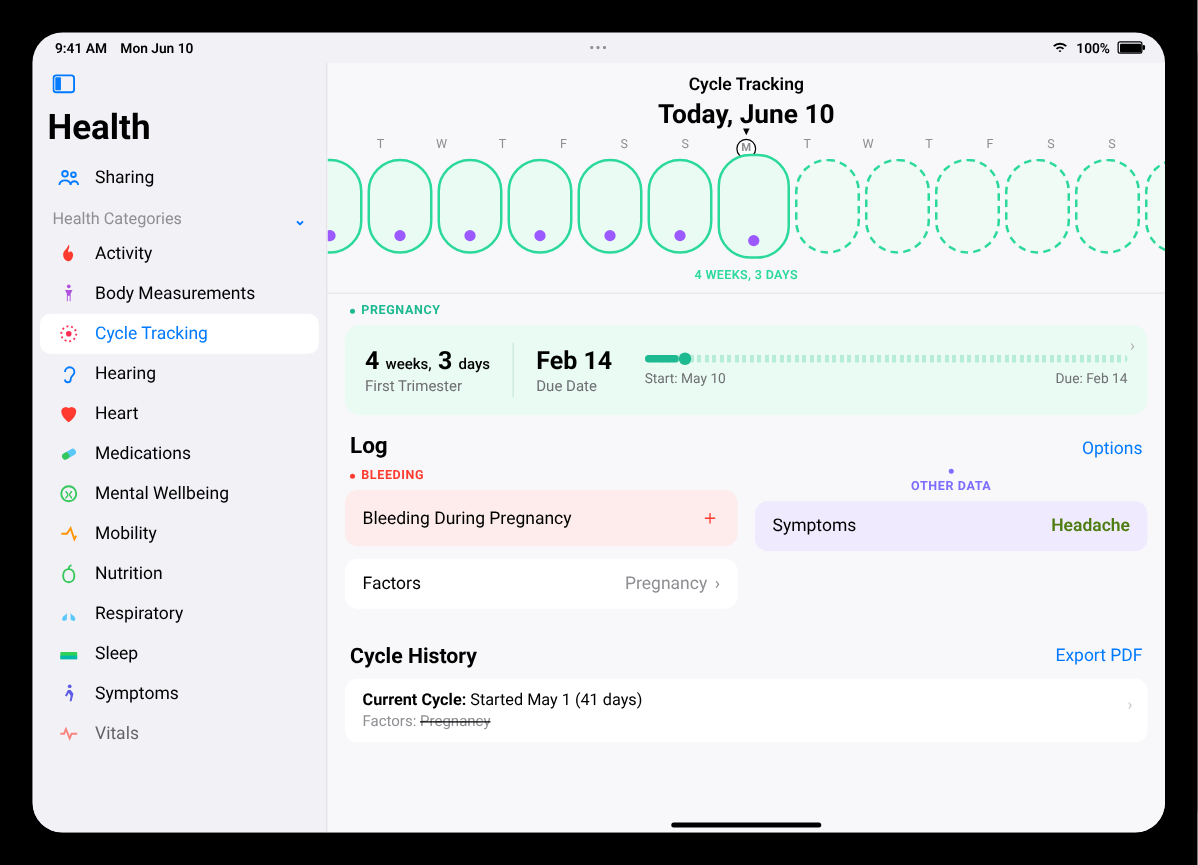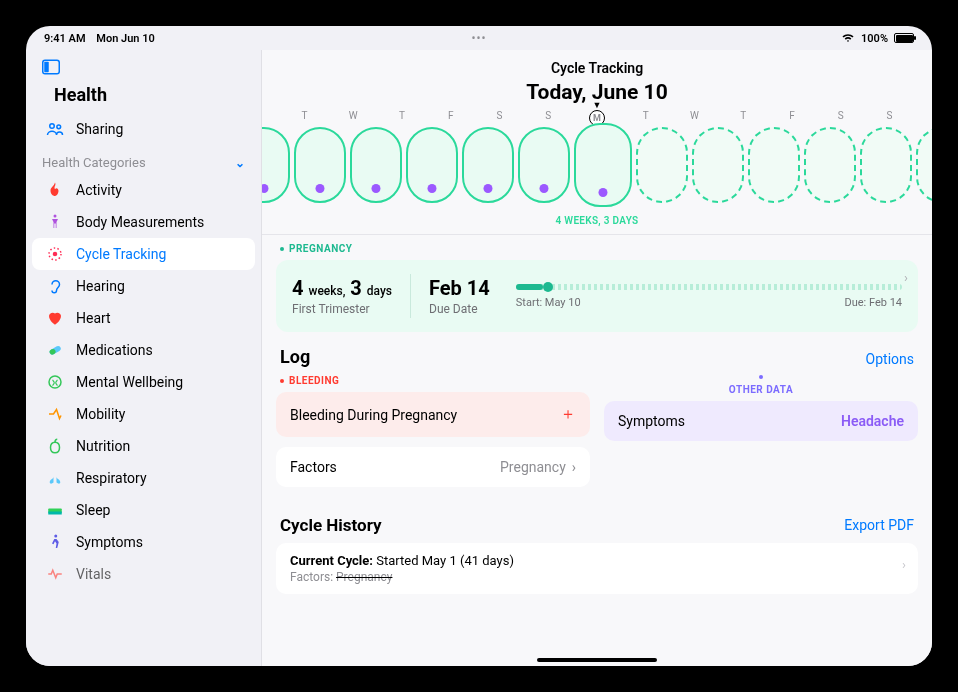--- a/index.html
+++ b/index.html
@@ -12,21 +12,21 @@
   .battery { display:inline-block; width:20px; height:10px; border:1px solid #000; border-radius:2px; position:relative; }
   .battery::after { content:""; width:17px; height:7px; background:#000; position:absolute; left:1px; top:0.5px; border-radius:1px; }
   .battery::before { content:""; width:2px; height:4px; background:#000; position:absolute; right:-3px; top:2px; border-radius:1px; }
   .wifi { width:14px; height:10px; position:relative;}
   .wifi svg { width:14px; height:10px; }
   .dots3 { position:absolute; top:5px; left:50%; transform:translateX(-50%); color:#8e8e93; font-size:12px; letter-spacing:1px;}
   .content { flex:1; display:flex; overflow:hidden; }
   
   .sidebar { width: 236px; background:#f1f1f6; border-right:1px solid #e0e0e5; padding: 6px 0 0 0; display:flex; flex-direction:column; position:relative;}
   .side-top-icon { color:#007aff; font-size:18px; padding: 2px 16px 2px 16px;}
-  .side-title { font-size:18px; font-weight:700; padding: 2px 16px 8px 28px;}
+  .side-title { font-size:28px; font-weight:700; padding: 2px 16px 8px 12px;}
   .side-item { display:flex; align-items:center; gap:12px; padding: 7px 14px; font-size:14px; color:#000; border-radius:8px; margin:0 6px; cursor:pointer;}
   .side-item .icon { width:18px; height:18px; display:flex; align-items:center; justify-content:center; font-size:15px; }
   .side-item.active { background:#fff; color:#007aff; }
   .section-head { display:flex; justify-content:space-between; align-items:center; padding: 10px 16px 4px 16px; font-size:13px; color:#8e8e93;}
   .chev { color:#007aff; font-size:12px; font-weight:700;}
   .heart-blue svg, .people svg, .panel-svg { width:18px; height:18px; }
   
   .main { flex:1; background:#f8f8fa; display:flex; flex-direction:column; overflow:hidden; position:relative;}
   .main-title { text-align:center; font-size:14px; font-weight:600; padding:10px 0 4px;}
   .today-title { text-align:center; font-size:21px; font-weight:700; padding-bottom:6px; }
@@ -65,21 +65,21 @@
   .log-head { display:flex; justify-content:space-between; align-items:flex-end; padding: 0 4px 6px 4px;}
   .log-head h3 { font-size:18px; font-weight:700;}
   .opt { color:#007aff; font-size:14px;}
   .log-cols { display:flex; gap:14px; margin-bottom:14px;}
   .log-col { flex:1; display:flex; flex-direction:column;}
   .card { background:#fff; border-radius:10px; padding:12px 14px; display:flex; align-items:center; justify-content:space-between; font-size:14px; margin-bottom:10px;}
   .card.pink { background:#fdeceb;}
   .card.lilac { background:#efeafe;}
   .card .plus { color:#ff3b30; font-size:16px; font-weight:300;}
   .card .right-txt { color:#8e8e93; font-size:14px; display:flex; align-items:center; gap:6px;}
-  .card .right-txt.headache { color:#8b5cf6; font-weight:600;}
+  .card .right-txt.headache { color:#4d7c0f; font-weight:600;}
   .hist-head { display:flex; justify-content:space-between; align-items:center; padding:4px 4px 8px;}
   .hist-head h3 { font-size:17px; font-weight:700;}
   .hist-card { background:#fff; border-radius:10px; padding:10px 14px; position:relative;}
   .hist-card .line1 { font-size:13px;}
   .hist-card .line1 b { font-weight:700;}
   .hist-card .line2 { font-size:12px; color:#8e8e93; margin-top:2px;}
   .hist-card .chev-r { position:absolute; right:12px; top:14px; color:#c7c7cc; font-size:13px;}
   .home-ind { position:absolute; bottom:4px; left:50%; transform:translateX(-50%); width:120px; height:4px; background:#000; border-radius:3px;}
   .strike { text-decoration: line-through; text-decoration-color:#000;}
 </style>

